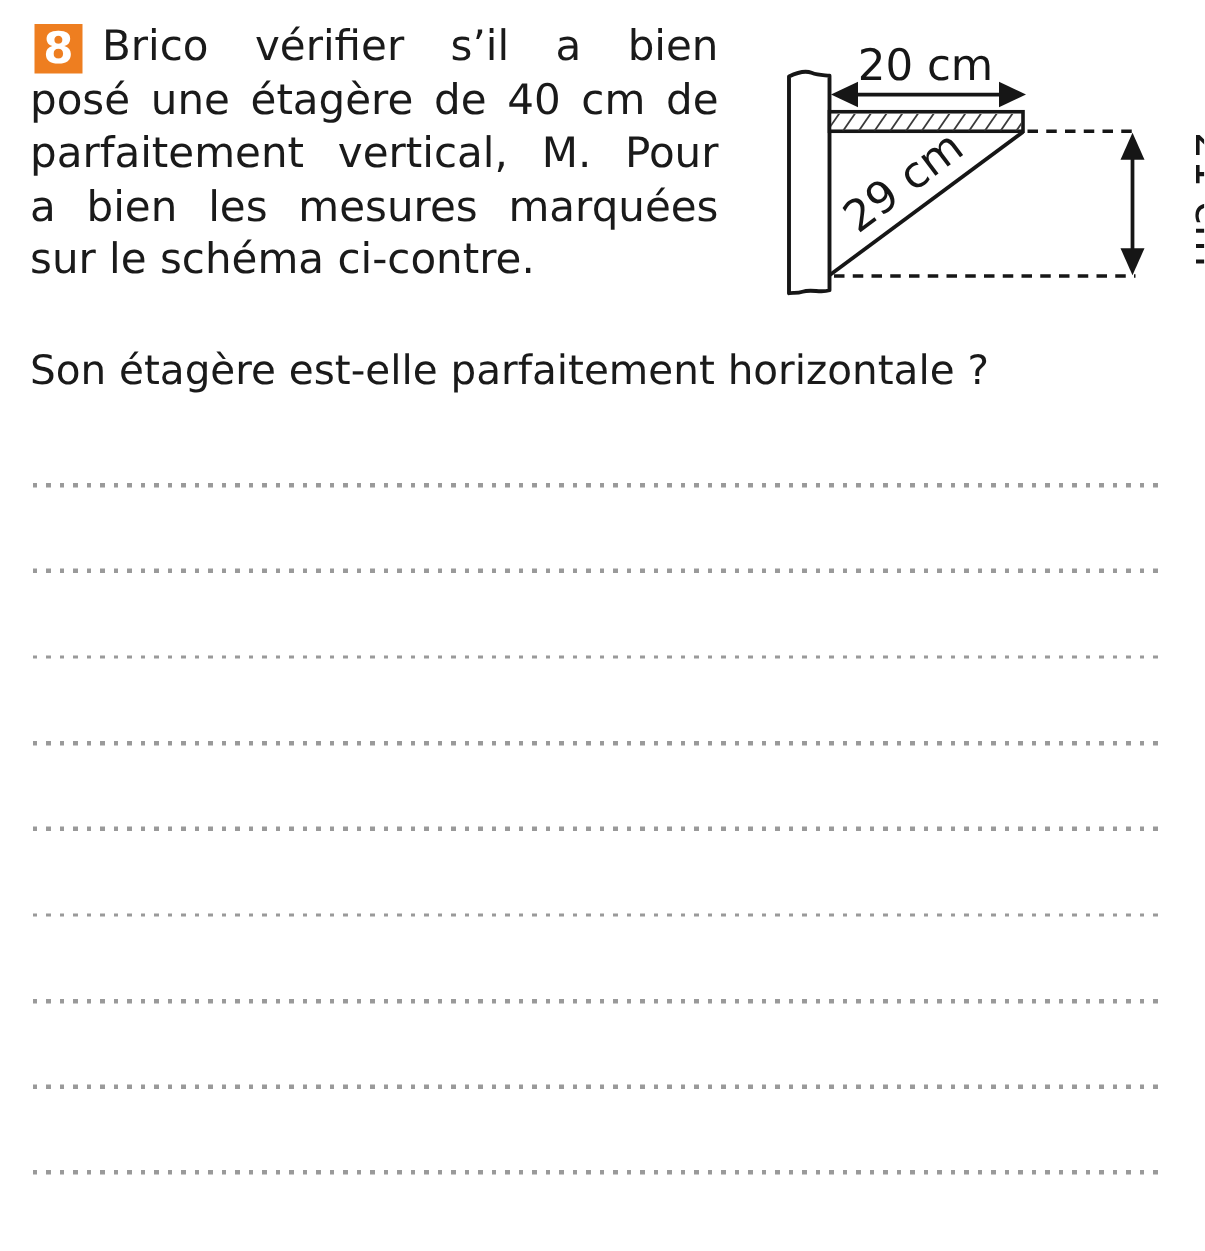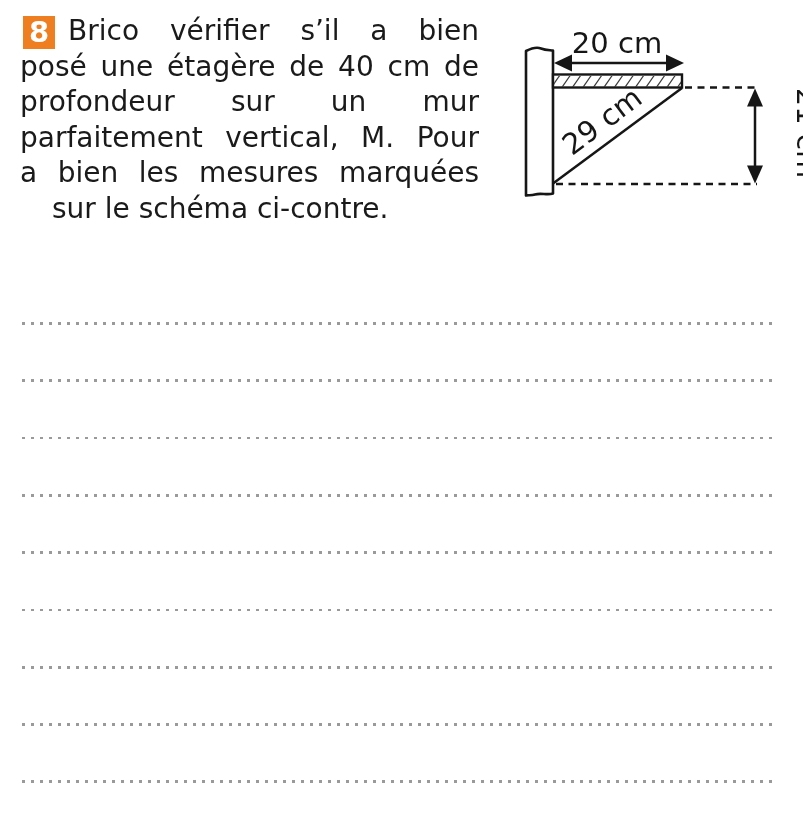--- a/index.html
+++ b/index.html
@@ -14,21 +14,21 @@
   
   #para{
     position:absolute;left:20px;top:13px;width:459px;
     font-size:28px;line-height:35.5px;
   }
   .pline{
     text-align:justify;
     text-align-last:justify;
     height:35.5px;white-space:nowrap;
   }
-  .pline.lastline{text-align:center;text-align-last:left;margin-left:32px;}
+  .pline.lastline{text-align:center;text-align-last:left;}
   .firstline{display:flex;align-items:flex-start;}
   .firstline .jtext{
     display:block;flex:1;
     text-align:justify;text-align-last:justify;
   }
   
   .badge{
     position:relative;
     width:32px;height:33px;
     margin:3px 13px 0 3px;
@@ -69,26 +69,26 @@
 <div id="page">
 
   <div id="para">
     <div class="pline firstline">
       <span class="badge">
         <span class="num">8</span>
       </span>
       <span class="jtext">Brico vérifier s’il a bien</span>
     </div>
     <div class="pline">posé une étagère de 40 cm de</div>
-    <div class="pline">profondeur sur un mur</div>
     <div class="pline">parfaitement vertical, M. Pour</div>
     <div class="pline">a bien les mesures marquées</div>
     <div class="pline lastline">sur le schéma ci-contre.</div>
   </div>
 
+  <div id="question">Son étagère est-elle parfaitement horizontale ?</div>
 
   <svg id="diagram" viewBox="500 8 303 210" xmlns="http://www.w3.org/2000/svg">
     <defs>
       <clipPath id="shelfClip">
           <rect x="554" y="76" width="127" height="11"></rect>
         </clipPath>
     </defs>
 
     <path d="M526,51 C531,48.5 536,46.5 541,48.5 C546,50.5 550,50 553,50.5
              L553,193.5

